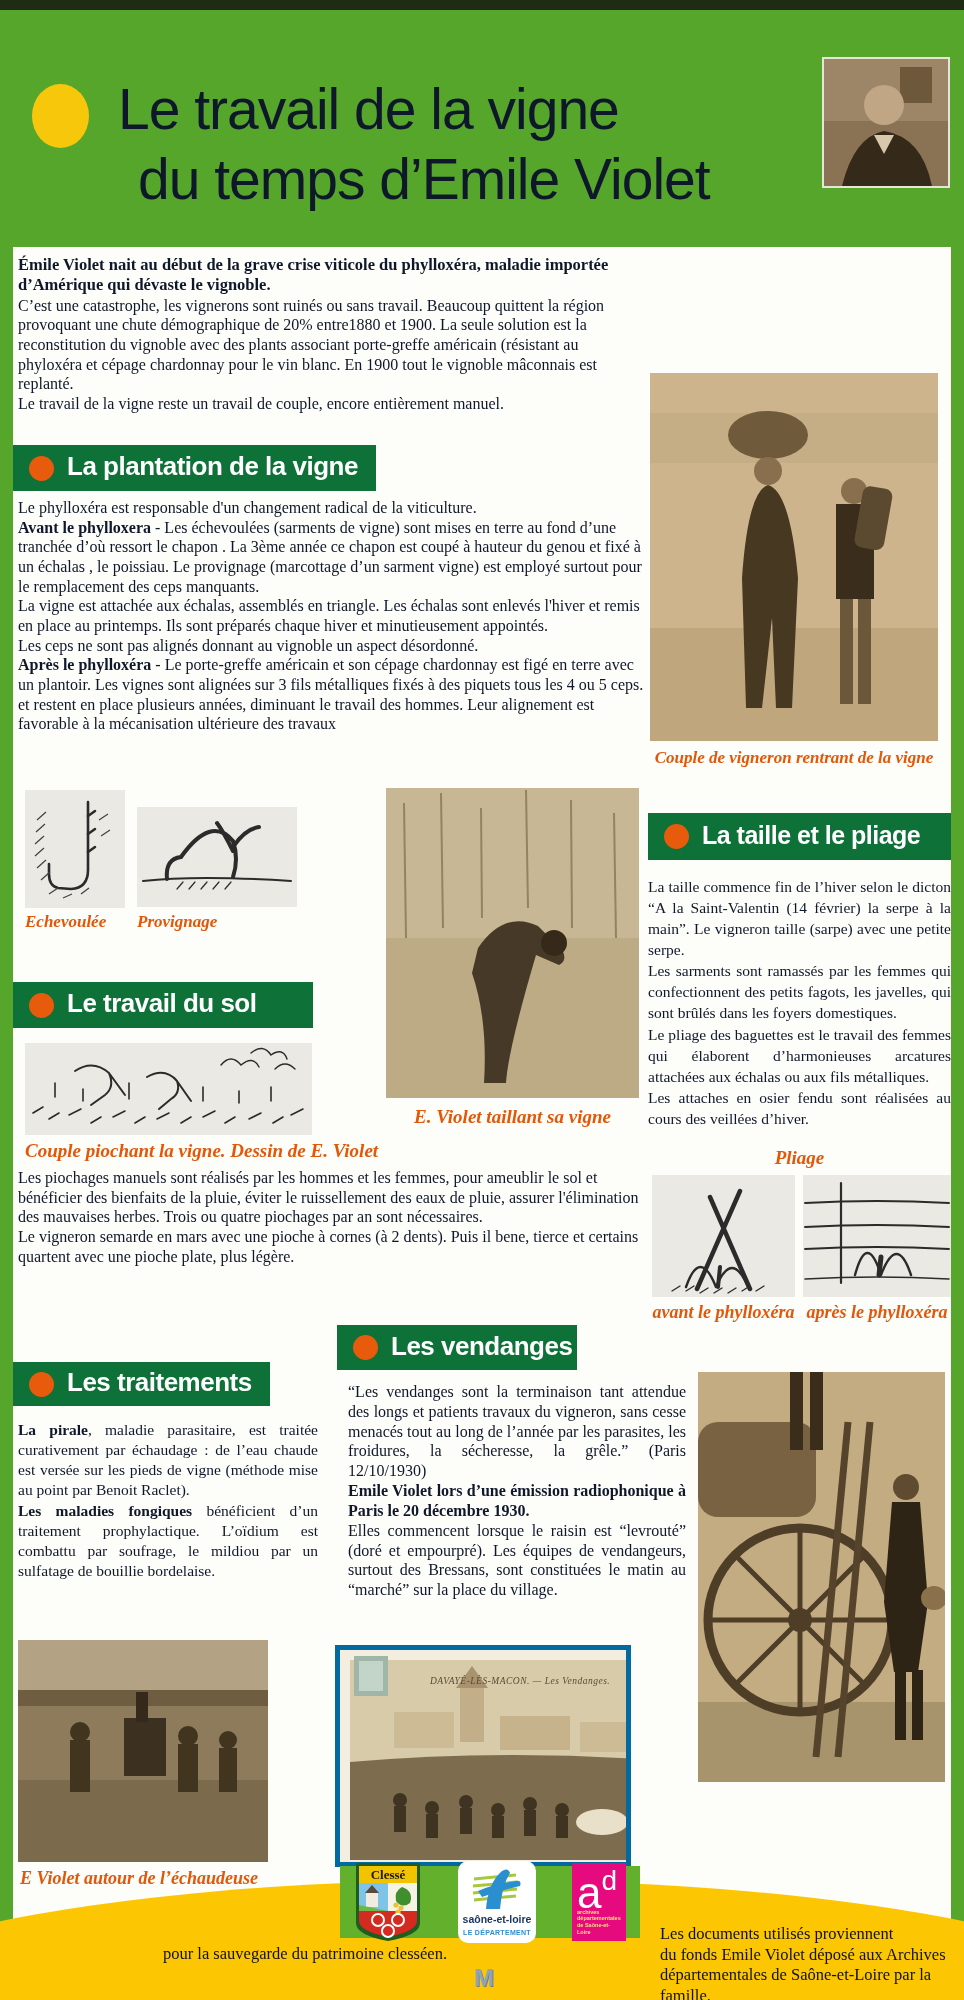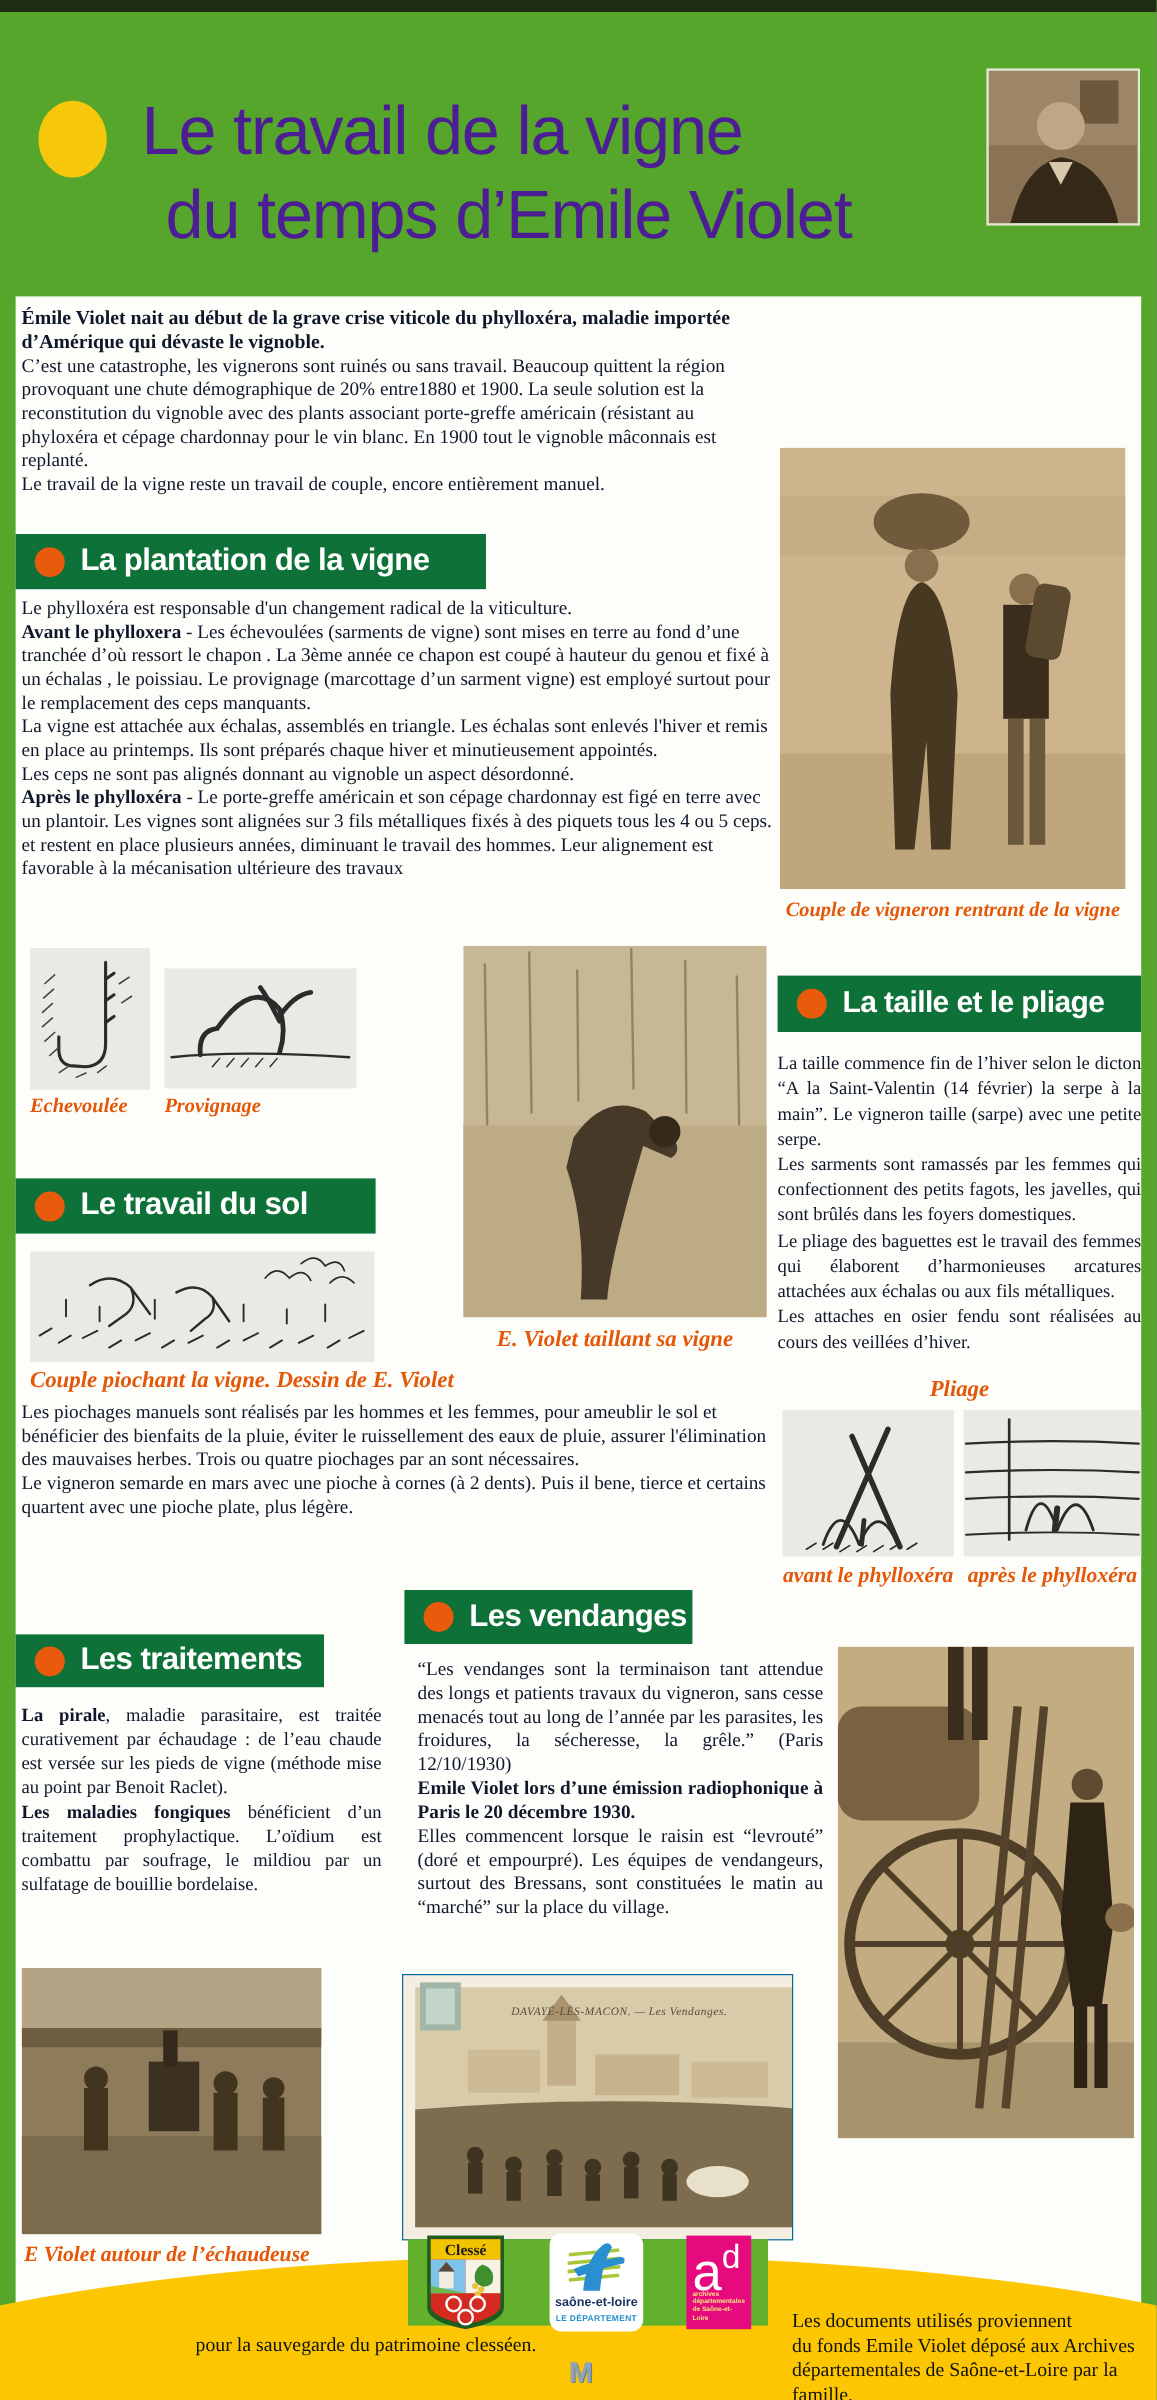--- a/index.html
+++ b/index.html
@@ -2,21 +2,21 @@
 <html><head>
 <meta charset="utf-8">
 <style>
   html,body{margin:0;padding:0;background:#777;}
   #poster{position:relative;width:964px;height:2000px;background:#56a62b;overflow:hidden;
           font-family:"Liberation Serif",serif;}
   .top-edge{position:absolute;left:0;top:0;width:964px;height:10px;background:#1f2c14;}
   .content{position:absolute;left:13px;top:247px;width:938px;height:1753px;background:#fdfdfa;}
   
   .title-bullet{position:absolute;left:32px;top:84px;width:57px;height:64px;border-radius:50%;background:#f6c70b;}
-  .page-title{position:absolute;left:118px;top:74px;color:#4c1d95;
+  .page-title{position:absolute;left:118px;top:74px;color:#0f172a;
        font-family:"Liberation Sans",sans-serif;font-weight:400;font-size:57px;line-height:70px;letter-spacing:-1px;}
   .page-title .l2{margin-left:20px;}
   
   .bar{position:absolute;background:#0d7138;color:#fff;display:flex;align-items:center;
        font-family:"Liberation Sans",sans-serif;font-weight:bold;z-index:2;}
   .bar .dot{width:25px;height:25px;border-radius:50%;background:#e85a0c;margin:0 13px 0 16px;flex:none;}
   .bar .lbl{font-size:26px;white-space:nowrap;letter-spacing:-0.5px;padding-bottom:3px;}
   
   .txt{position:absolute;font-size:16px;line-height:1.23;color:#0f172a;z-index:2;}
   .txt p{margin:0;}
@@ -84,21 +84,21 @@
       <path d="M92 205 Q98 118 118 112 Q140 118 148 205 L142 335 L126 335 L122 245 L112 335 L96 335 Z" fill="#473822"></path>
       <circle cx="204" cy="118" r="13" fill="#8a6f4e"></circle>
       <rect x="186" y="131" width="38" height="95" fill="#3a2d1b"></rect>
       <rect x="214" y="112" width="30" height="62" rx="8" transform="rotate(10 214 112)" fill="#5c4a30"></rect>
       <rect x="190" y="226" width="13" height="105" fill="#6b573a"></rect>
       <rect x="208" y="226" width="13" height="105" fill="#6b573a"></rect>
     </svg>
   </div>
   <div class="cap" style="left:650px;top:748px;width:288px;text-align:center;">Couple de vigneron rentrant de la vigne</div>
 
-  <div class="bar" style="left:13px;top:445px;width:392px;height:46px;">
+  <div class="bar" style="left:13px;top:445px;width:363px;height:46px;">
     <span class="dot"></span>
     <span class="lbl">La plantation de la vigne</span>
   </div>
   <div class="txt" style="left:18px;top:498px;width:630px;">
     <p>Le phylloxéra est responsable d'un changement radical de la viticulture.</p>
     <p><b>Avant le phylloxera</b><span> - Les échevoulées (sarments de vigne) sont mises en terre au fond d’une tranchée d’où ressort le chapon . La 3ème année ce chapon est coupé à hauteur du genou et fixé à un échalas , le poissiau. Le provignage (marcottage d’un sarment vigne) est employé surtout pour le remplacement des ceps manquants.</span></p>
     <p>La vigne est attachée aux échalas, assemblés en triangle. Les échalas sont enlevés l'hiver et remis en place au printemps. Ils sont préparés chaque hiver et minutieusement appointés.</p>
     <p>Les ceps ne sont pas alignés donnant au vignoble un aspect désordonné.</p>
     <p><b>Après le phylloxéra</b><span> - Le porte-greffe américain et son cépage chardonnay est figé en terre avec un plantoir. Les vignes sont alignées sur 3 fils métalliques fixés à des piquets tous les 4 ou 5 ceps. et restent en place plusieurs années, diminuant le travail des hommes. Leur alignement est favorable à la mécanisation ultérieure des travaux</span></p>
   </div>
@@ -241,21 +241,21 @@
       <line x1="150" y1="50" x2="118" y2="385" stroke="#55432c" stroke-width="7"></line>
       <line x1="172" y1="50" x2="140" y2="385" stroke="#55432c" stroke-width="7"></line>
       <circle cx="208" cy="115" r="13" fill="#5f4b30"></circle>
       <path d="M194 130 h28 l8 100 l-10 70 h-24 l-10 -70 Z" fill="#2e2416"></path>
       <rect x="197" y="298" width="11" height="70" fill="#2e2416"></rect>
         <rect x="214" y="298" width="11" height="70" fill="#2e2416"></rect>
       <ellipse cx="236" cy="226" rx="13" ry="12" fill="#8a714c"></ellipse>
     </svg>
   </div>
 
-  <div class="photo" style="left:335px;top:1645px;width:326px;height:222px;background:#f3eee0;border:1px solid #0369a1;box-sizing:border-box;">
+  <div class="photo" style="left:335px;top:1645px;width:296px;height:222px;background:#f3eee0;border:5px solid #0369a1;box-sizing:border-box;">
     <svg viewBox="0 0 348 220" width="348" height="220">
       <rect x="10" y="10" width="328" height="200" fill="#d8cba9"></rect>
       <rect x="14" y="6" width="34" height="40" fill="#9fb6a8"></rect>
         <rect x="19" y="11" width="24" height="30" fill="#c3d4c8"></rect>
       <rect x="120" y="36" width="24" height="56" fill="#c2ae88"></rect>
       <path d="M116 38 L132 16 L148 38 Z" fill="#a8936e"></path>
       <rect x="54" y="62" width="60" height="36" fill="#cdbb96"></rect>
       <rect x="160" y="66" width="70" height="34" fill="#c6b38c"></rect>
       <rect x="240" y="72" width="64" height="30" fill="#cdbb96"></rect>
       <path d="M10 112 Q174 98 338 112 L338 210 L10 210 Z" fill="#7d6c4d"></path>

